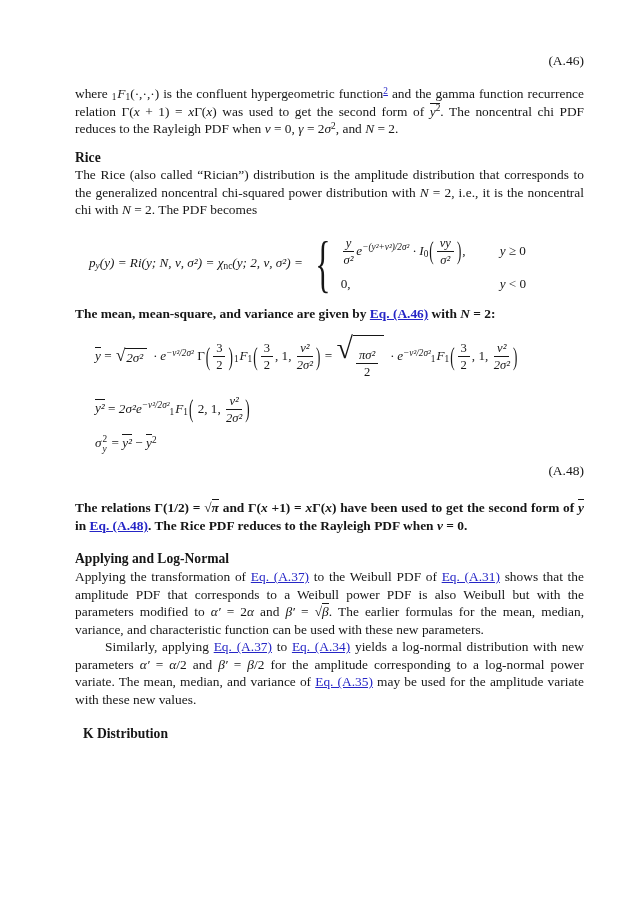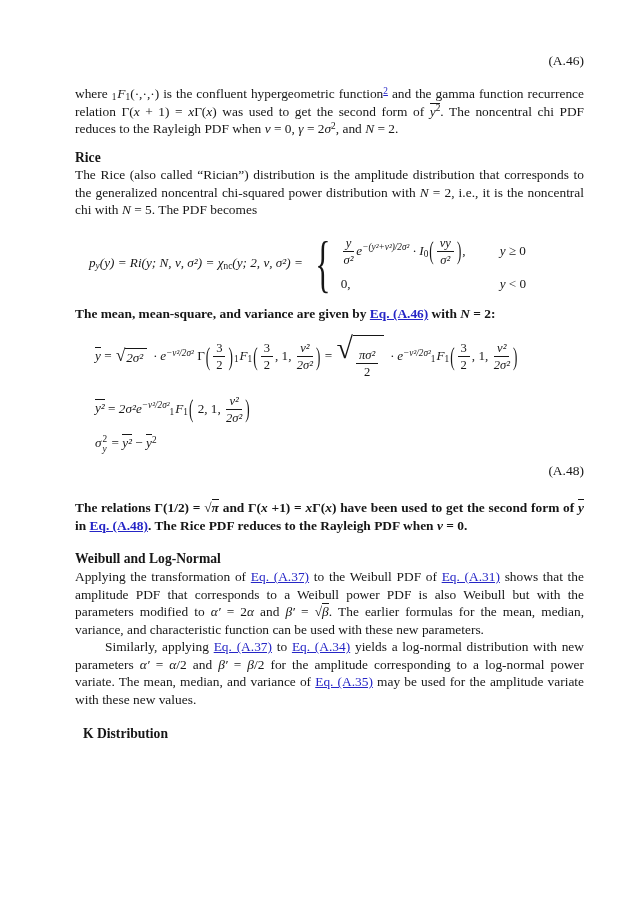--- a/index.html
+++ b/index.html
@@ -69,21 +69,21 @@
 
 <div class="page">
   <div class="content">
 
     <div class="eqlabel" id="lbl46">(A.46)</div>
 
     <p class="body" id="p1"><span>where </span><sub class="ps rm">1</sub><span class="i">F</span><sub class="rm">1</sub><span>(·,·,·) is the confluent hypergeometric function</span><sup class="ln">2</sup><span> and the gamma function recurrence relation Γ(</span><span class="i">x</span><span> + 1) = </span><span class="i">x</span><span>Γ(</span><span class="i">x</span><span>) was used to get the second form of </span><span class="ov"><span class="i">y</span><sup>2</sup></span><span>. The noncentral chi PDF reduces to the Rayleigh PDF when </span><span class="i">ν</span><span> = 0, </span><span class="i">γ</span><span> = 2</span><span class="i">σ</span><sup>2</sup><span>, and </span><span class="i">N</span><span> = 2.</span></p>
 
     <p class="h" id="h-rice">Rice</p>
 
-    <p class="body" id="p2"><span>The Rice (also called “Rician”) distribution is the amplitude distribution that corresponds to the generalized noncentral chi-squared power distribution with </span><span class="i">N</span><span> = 2, i.e., it is the noncentral chi with </span><span class="i">N</span><span> = 5. The PDF becomes</span></p>
+    <p class="body" id="p2"><span>The Rice (also called “Rician”) distribution is the amplitude distribution that corresponds to the generalized noncentral chi-squared power distribution with </span><span class="i">N</span><span> = 2, i.e., it is the noncentral chi with </span><span class="i">N</span><span> = 2. The PDF becomes</span></p>
 
     <div class="eqline" id="eq47"><span class="i">p</span><sub class="i">y</sub><span class="i">(y) = Ri(y; N, ν, σ²) = χ</span><sub class="rm">nc</sub><span class="i">(y; 2, ν, σ²) =</span><span class="cbrace">{</span><span class="cases">
           <span class="cexp"><span class="fr">
               <span class="n i">y</span>
               <span class="d i">σ²</span>
             </span><span class="i">e</span><sup class="i">−(y²+ν²)/2σ²</sup><span class="i"> · I</span><sub class="rm">0</sub><span class="bp">(</span><span class="fr">
               <span class="n i">νy</span>
               <span class="d i">σ²</span>
             </span><span class="bp">)</span><span class="rm">,</span></span>
           <span class="ccond"><span class="i">y</span><span class="rm"> ≥ 0</span></span>
@@ -127,21 +127,21 @@
 
     <div class="eqline" id="eq48c"><span class="i">σ</span><span class="stk">
           <span class="rm">2</span>
           <span class="i">y</span>
         </span><span class="rm"> = </span><span class="ov i">y²</span><span class="rm"> − </span><span class="ov i">y</span><sup class="rm">2</sup></div>
 
     <div class="eqlabel" id="lbl48">(A.48)</div>
 
     <p class="body" id="p4"><span>The relations </span><span>Γ(1/2) = </span><span>√</span><span class="ov i">π</span><span> and Γ(</span><span class="i">x</span><span> +1) = </span><span class="i">x</span><span>Γ(</span><span class="i">x</span><span>) have been used to get the second form of </span><span class="ov i">y</span><span> in </span><span class="ln">Eq. (A.48)</span><span>. The Rice PDF reduces to the Rayleigh PDF when </span><span class="i">ν</span><span> = 0.</span></p>
 
-    <p class="h" id="h-weibull">Weibull and Log-Normal</p>
+    <p class="h" id="h-weibull">Applying and Log-Normal</p>
 
     <p class="body" id="p5"><span>Applying the transformation of </span><span class="ln">Eq. (A.37)</span><span> to the Weibull PDF of </span><span class="ln">Eq. (A.31)</span><span> shows that the amplitude PDF that corresponds to a Weibull power PDF is also Weibull but with the parameters modified to </span><span class="i">α′</span><span> = 2</span><span class="i">α</span><span> and </span><span class="i">β′</span><span> = </span><span>√</span><span class="ov i">β</span><span>. The earlier formulas for the mean, median, variance, and characteristic function can be used with these new parameters.</span></p>
 
     <p class="body" id="p6"><span>Similarly, applying </span><span class="ln">Eq. (A.37)</span><span> to </span><span class="ln">Eq. (A.34)</span><span> yields a log-normal distribution with new parameters </span><span class="i">α′</span><span> = </span><span class="i">α</span><span>/2 and </span><span class="i">β′</span><span> = </span><span class="i">β</span><span>/2 for the amplitude corresponding to a log-normal power variate. The mean, median, and variance of </span><span class="ln">Eq. (A.35)</span><span> may be used for the amplitude variate with these new values.</span></p>
 
     <p class="h" id="h-k">K Distribution</p>
 
   </div>
 </div>
 

